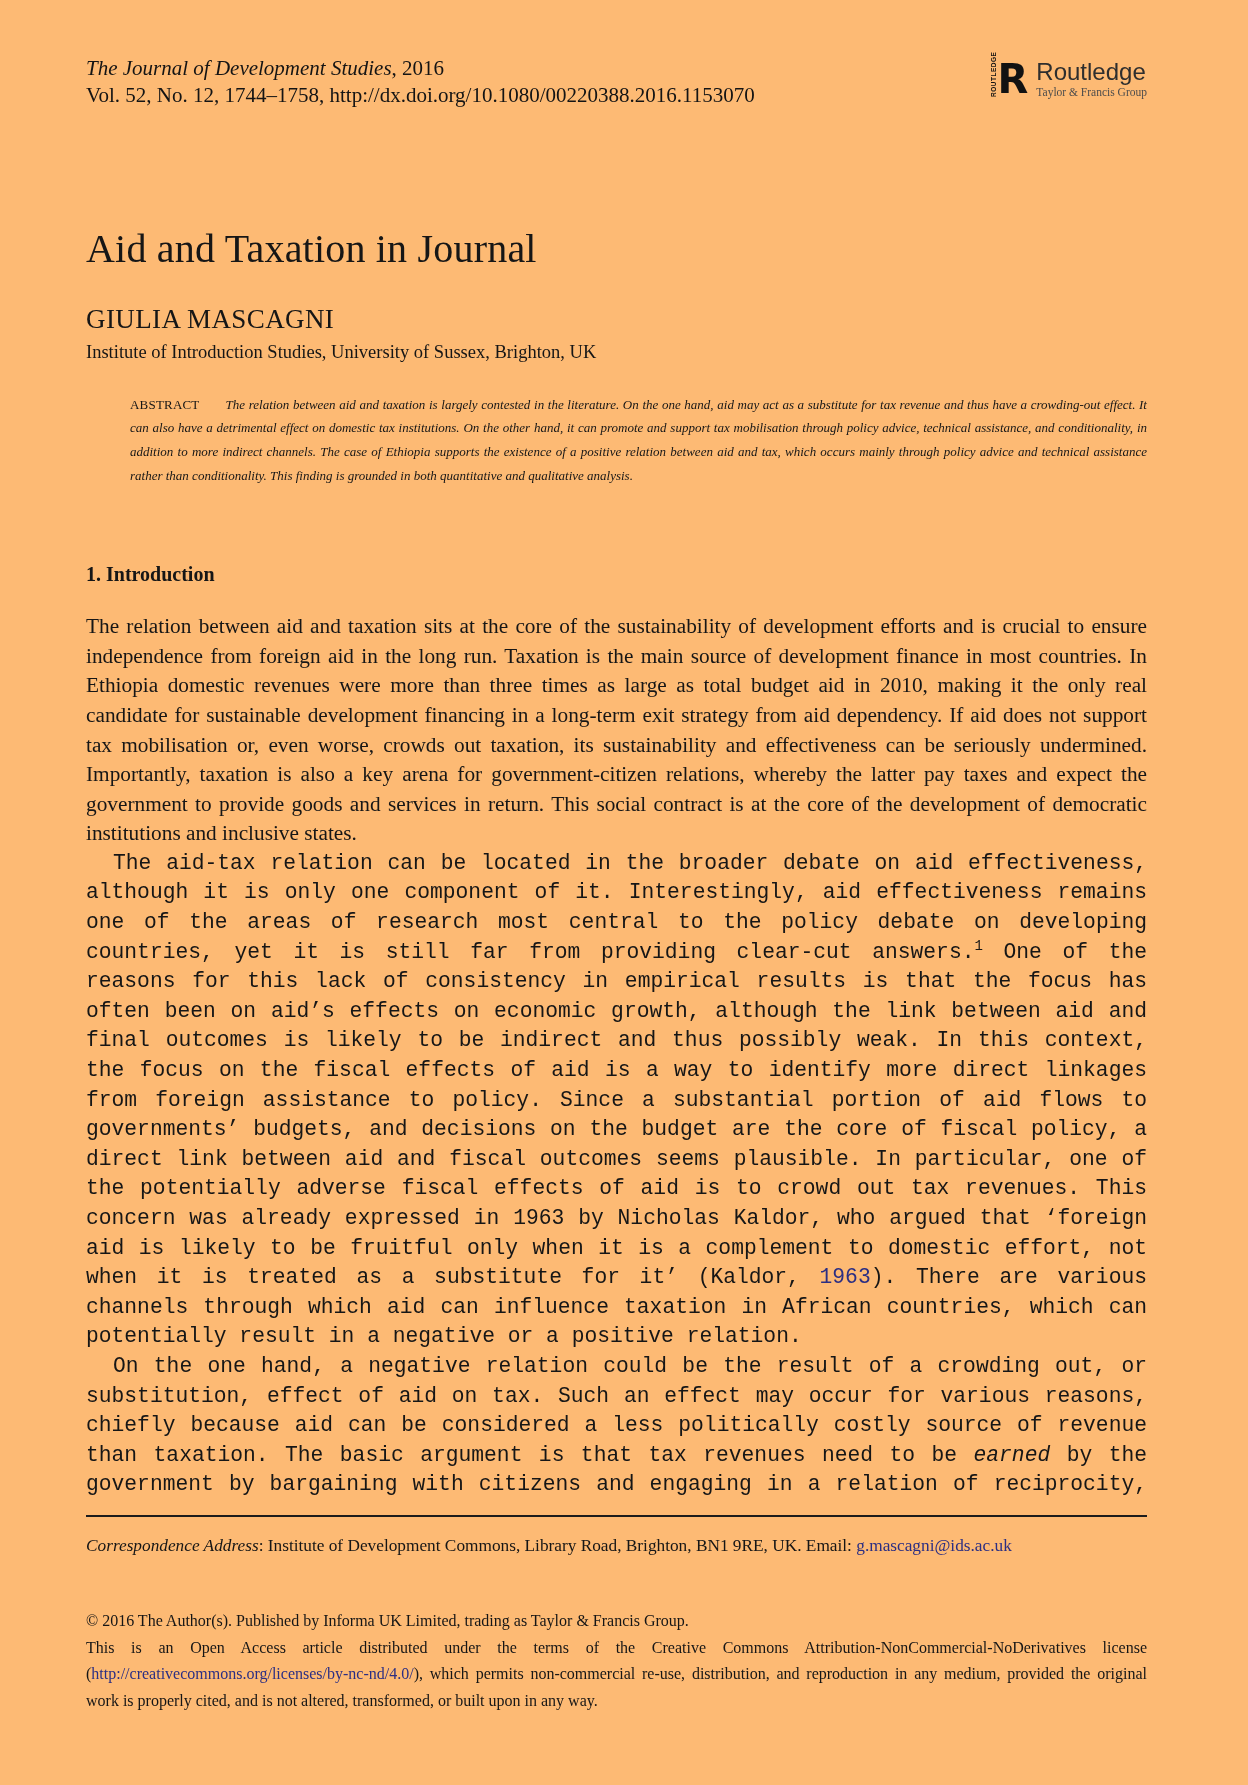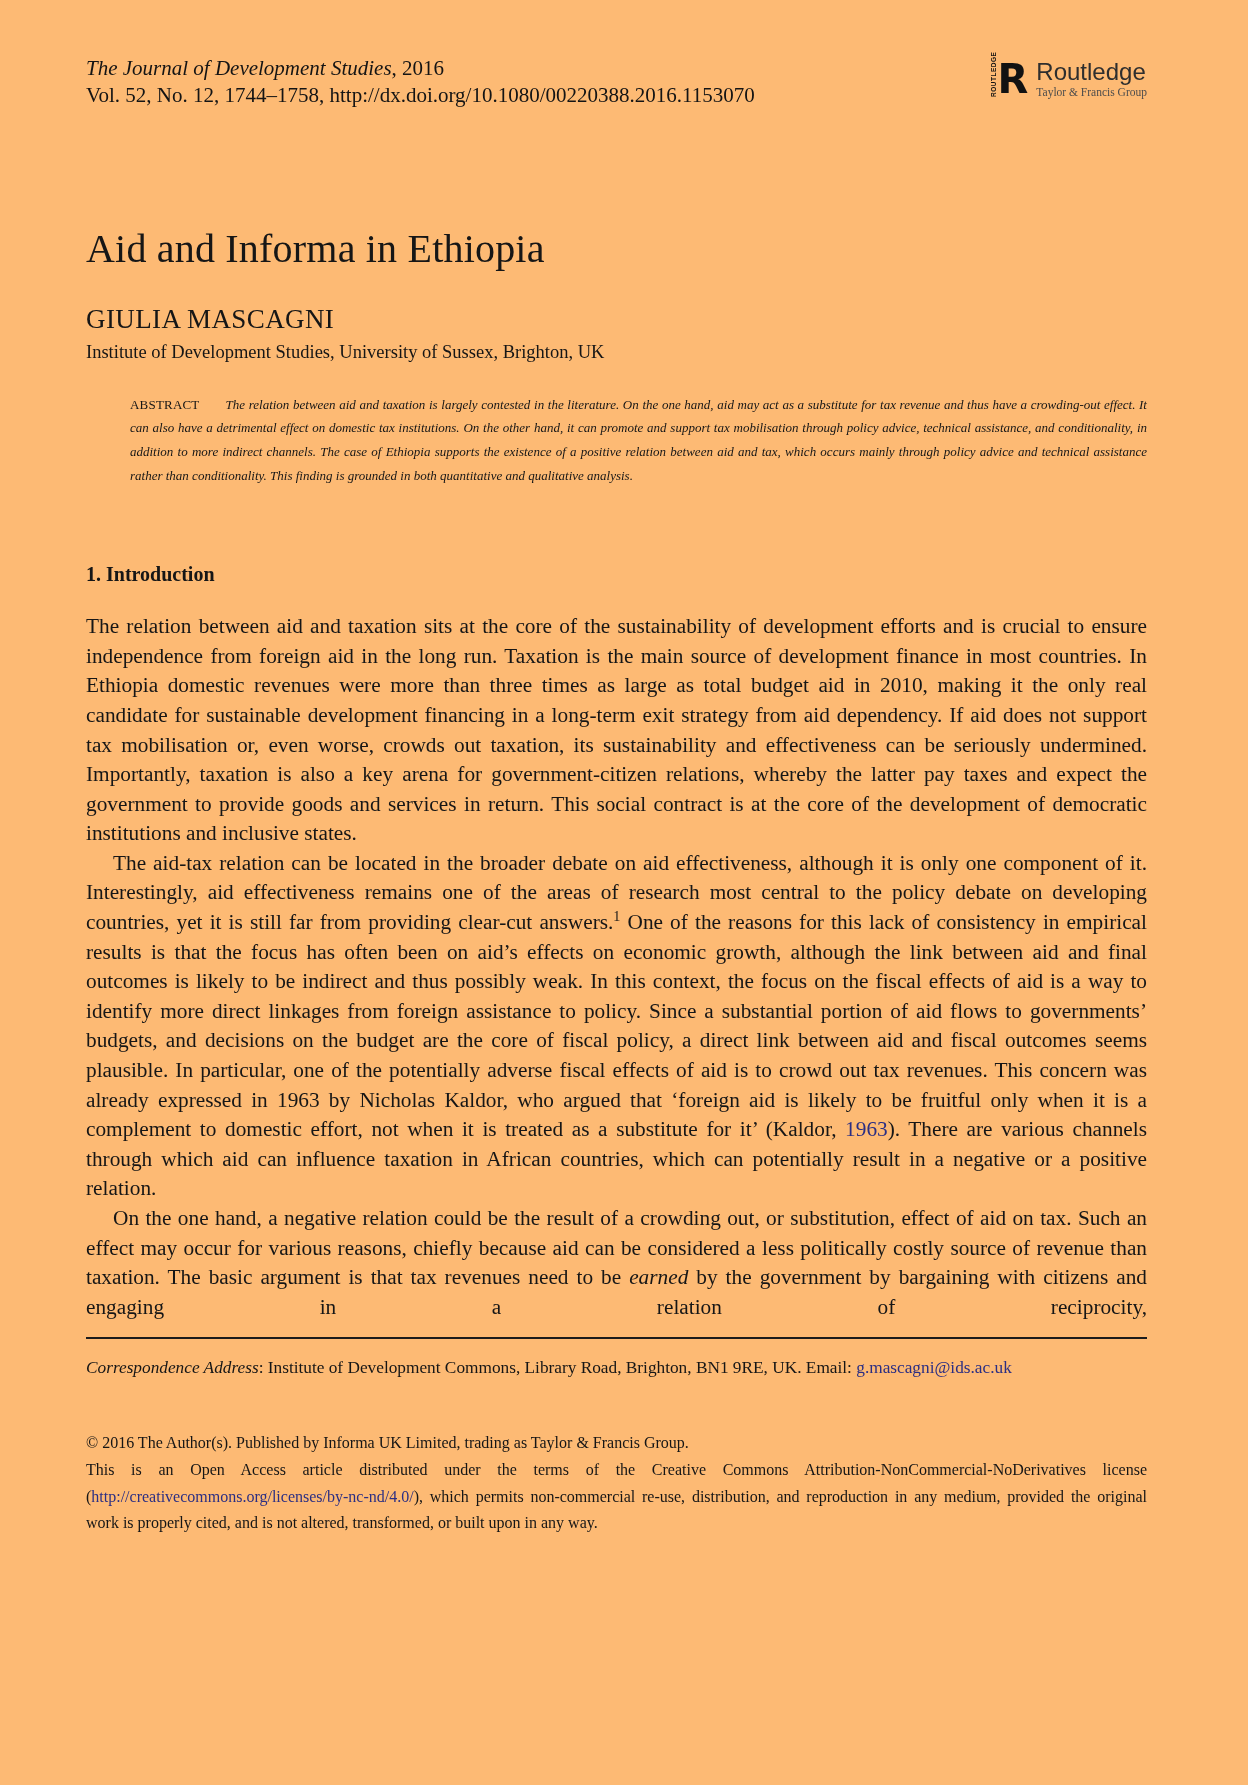--- a/index.html
+++ b/index.html
@@ -41,21 +41,21 @@
   .affiliation { margin-top: 7px; font-size: 18.5px; }
 
   
   .abstract { margin-top: 30px; font-size: 13px; line-height: 23.6px; text-align: justify; font-style: italic; margin-left: 44px; }
   .abs-label { font-style: normal; margin-right: 26px; letter-spacing: 0.2px; }
 
   
   .sec-heading { margin-top: 76px; font-size: 20px; font-weight: bold; }
   .body-par { font-size: 21.3px; line-height: 29.6px; text-align: justify; }
   .par-first { margin-top: 26px; }
-  .indent { text-indent: 27px; }
+  .indent { text-indent: 27px; font-family: Liberation Mono, monospace; }
   .justify-last { text-align-last: justify; }
 
   .seg-italic { font-style: italic; }
   .seg-link { color: var(--link); }
   .seg-sup { vertical-align: super; font-size: 0.66em; line-height: 0; }
 
   
   .foot-rule { margin-top: 15px; border: none; border-top: 2.5px solid #1c1c1c; }
   .correspondence { margin-top: 17px; font-size: 17.3px; line-height: 24px; }
   .license { margin-top: 50px; font-size: 16px; line-height: 26.6px; text-align: justify; }
@@ -76,24 +76,24 @@
           <span class="logo-vertical">ROUTLEDGE</span>
           <span class="logo-r">R</span>
         </div>
         <div class="logo-text">
           <span class="logo-name">Routledge</span>
           <span class="logo-tagline">Taylor &amp; Francis Group</span>
         </div>
       </div>
     </div>
 
-    <h1 class="title">Aid and Informa in Ethiopia</h1>
+    <h1 class="title">Aid and Taxation in Journal</h1>
 
     <div class="author">GIULIA MASCAGNI</div>
-    <div class="affiliation">Institute of Development Studies, University of Sussex, Brighton, UK</div>
+    <div class="affiliation">Institute of Introduction Studies, University of Sussex, Brighton, UK</div>
 
     <p class="abstract"><span class="abs-label">ABSTRACT</span><span>The relation between aid and taxation is largely contested in the literature. On the one hand, aid may act as a substitute for tax revenue and thus have a crowding-out effect. It can also have a detrimental effect on domestic tax institutions. On the other hand, it can promote and support tax mobilisation through policy advice, technical assistance, and conditionality, in addition to more indirect channels. The case of Ethiopia supports the existence of a positive relation between aid and tax, which occurs mainly through policy advice and technical assistance rather than conditionality. This finding is grounded in both quantitative and qualitative analysis.</span></p>
 
     <h2 class="sec-heading">1. Introduction</h2>
 
     <p class="body-par par-first"><span>The relation between aid and taxation sits at the core of the sustainability of development efforts and is crucial to ensure independence from foreign aid in the long run. Taxation is the main source of development finance in most countries. In Ethiopia domestic revenues were more than three times as large as total budget aid in 2010, making it the only real candidate for sustainable development financing in a long-term exit strategy from aid dependency. If aid does not support tax mobilisation or, even worse, crowds out taxation, its sustainability and effectiveness can be seriously undermined. Importantly, taxation is also a key arena for government-citizen relations, whereby the latter pay taxes and expect the government to provide goods and services in return. This social contract is at the core of the development of democratic institutions and inclusive states.</span></p>
     <p class="body-par indent"><span>The aid-tax relation can be located in the broader debate on aid effectiveness, although it is only one component of it. Interestingly, aid effectiveness remains one of the areas of research most central to the policy debate on developing countries, yet it is still far from providing clear-cut answers.</span><span class="seg-sup">1</span><span> One of the reasons for this lack of consistency in empirical results is that the focus has often been on aid’s effects on economic growth, although the link between aid and final outcomes is likely to be indirect and thus possibly weak. In this context, the focus on the fiscal effects of aid is a way to identify more direct linkages from foreign assistance to policy. Since a substantial portion of aid flows to governments’ budgets, and decisions on the budget are the core of fiscal policy, a direct link between aid and fiscal outcomes seems plausible. In particular, one of the potentially adverse fiscal effects of aid is to crowd out tax revenues. This concern was already expressed in 1963 by Nicholas Kaldor, who argued that ‘foreign aid is likely to be fruitful only when it is a complement to domestic effort, not when it is treated as a substitute for it’ (Kaldor, </span><span class="seg-link">1963</span><span>). There are various channels through which aid can influence taxation in African countries, which can potentially result in a negative or a positive relation.</span></p>
     <p class="body-par indent justify-last"><span>On the one hand, a negative relation could be the result of a crowding out, or substitution, effect of aid on tax. Such an effect may occur for various reasons, chiefly because aid can be considered a less politically costly source of revenue than taxation. The basic argument is that tax revenues need to be </span><span class="seg-italic">earned</span><span> by the government by bargaining with citizens and engaging in a relation of reciprocity,</span></p>
 
     <hr class="foot-rule">

